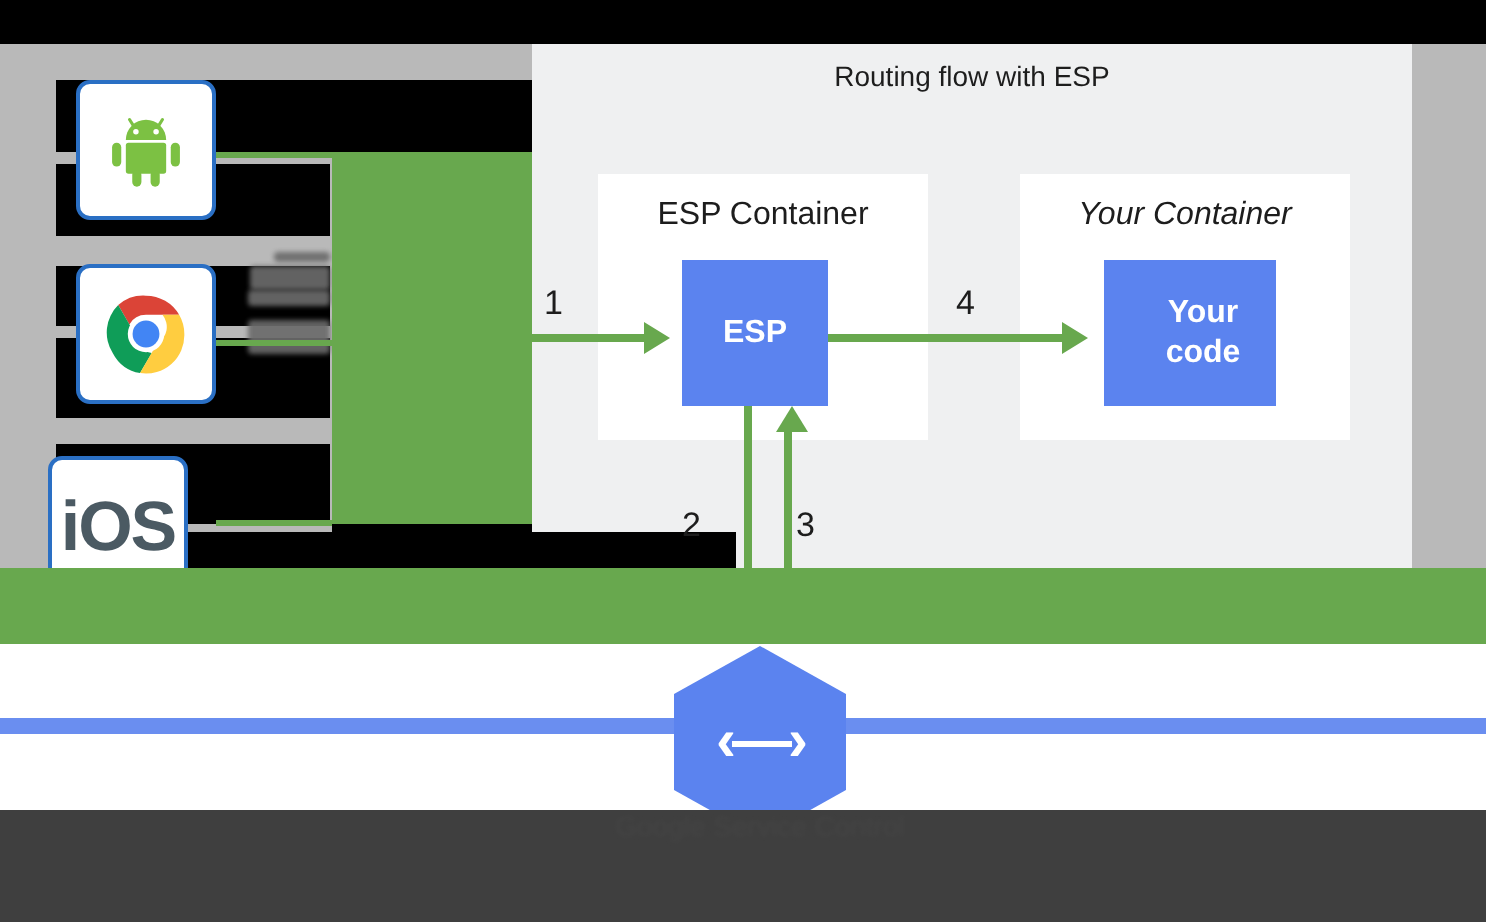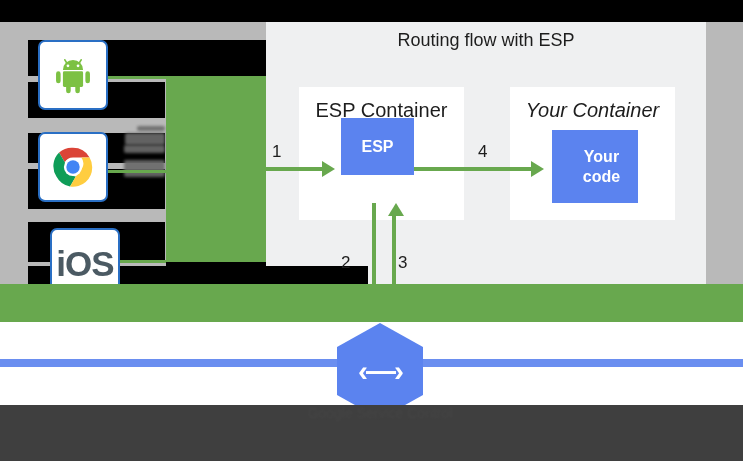--- a/index.html
+++ b/index.html
@@ -83,21 +83,21 @@
     background: #ffffff;
     border: 2px solid #2a6fc4;
     border-radius: 7px;
     box-sizing: border-box;
     display: flex;
     align-items: center;
     justify-content: center;
   }
   #tile-android { left: 38px; top: 40px; }
   #tile-chrome  { left: 38px; top: 132px; }
-  #tile-ios     { left: 50px; top: 228px; }
+  #tile-ios     { left: 24px; top: 228px; }
 
   .ios-text {
     font-family: "Liberation Sans", sans-serif;
     font-size: 35px;
     font-weight: bold;
     color: #4b5a63;
     letter-spacing: -1px;
     line-height: 1;
   }
 
@@ -108,51 +108,51 @@
   #stub-ios     { left: 108px; top: 260px; width: 58px; }
 
   
   #diagram-panel {
     left: 266px; top: 22px; width: 440px; height: 262px;
     background: #eff0f1;
   }
   #diagram-title {
     left: 266px; top: 30px; width: 440px;
     text-align: center;
-    font-size: 18px;
+    font-size: 14px;
     color: #1d1d1d;
   }
 
   .sub-container {
     background: #ffffff;
   }
   #esp-container-box  { left: 299px; top: 87px; width: 165px; height: 133px; }
   #your-container-box { left: 510px; top: 87px; width: 165px; height: 133px; }
 
   .container-label {
-    font-size: 20px;
+    font-size: 16px;
     color: #1d1d1d;
     text-align: center;
     width: 165px;
   }
   #esp-container-label  { left: 299px; top: 99px; }
   #your-container-label { left: 510px; top: 99px; font-style: italic; }
 
   .code-box {
     background: #5b83ef;
     color: #ffffff;
     font-size: 16px;
     font-weight: bold;
     display: flex;
     align-items: center;
     justify-content: center;
     text-align: center;
     line-height: 1.25;
   }
-  #esp-box  { left: 341px; top: 118px; width: 73px; height: 57px; }
+  #esp-box  { left: 341px; top: 130px; width: 73px; height: 73px; }
   #your-box { left: 552px; top: 130px; width: 73px; height: 73px; padding-left: 13px; }
 
   
   .arrow-line { background: #68a84e; }
   .arrow-h { height: 4px; }
   .arrow-v { width: 4px; }
   .arrow-head-right {
     width: 0; height: 0;
     border-top: 8px solid transparent;
     border-bottom: 8px solid transparent;

